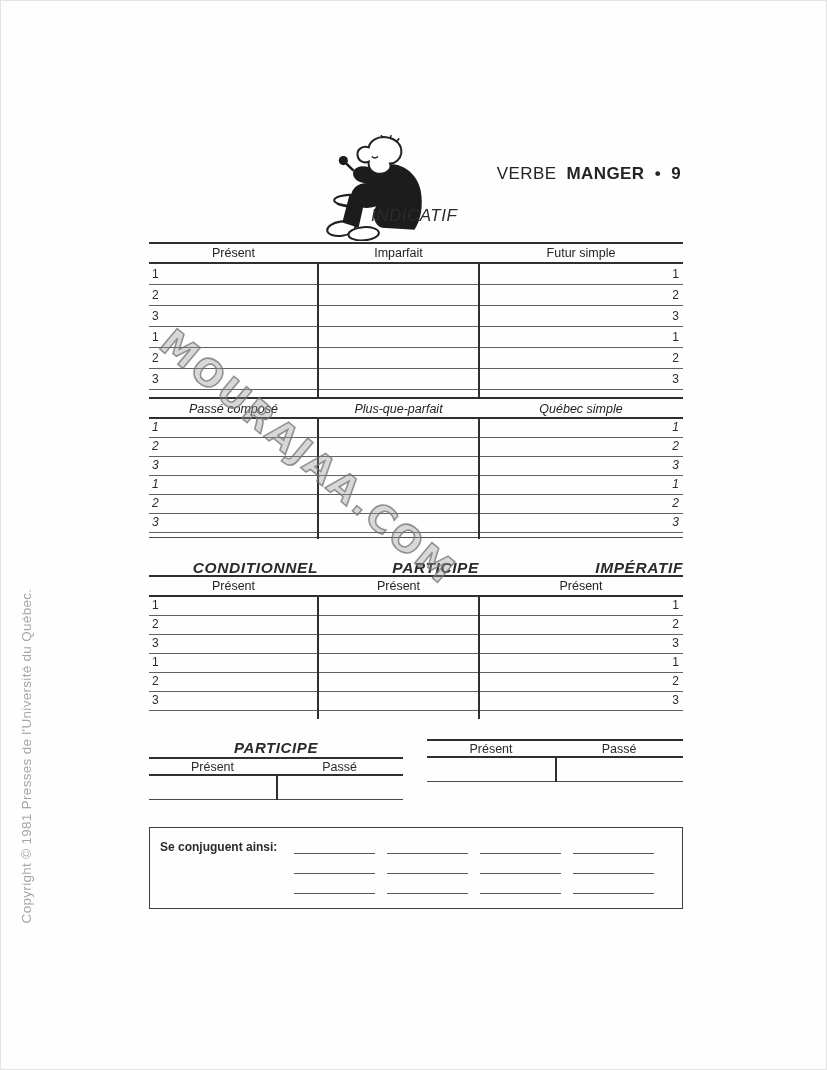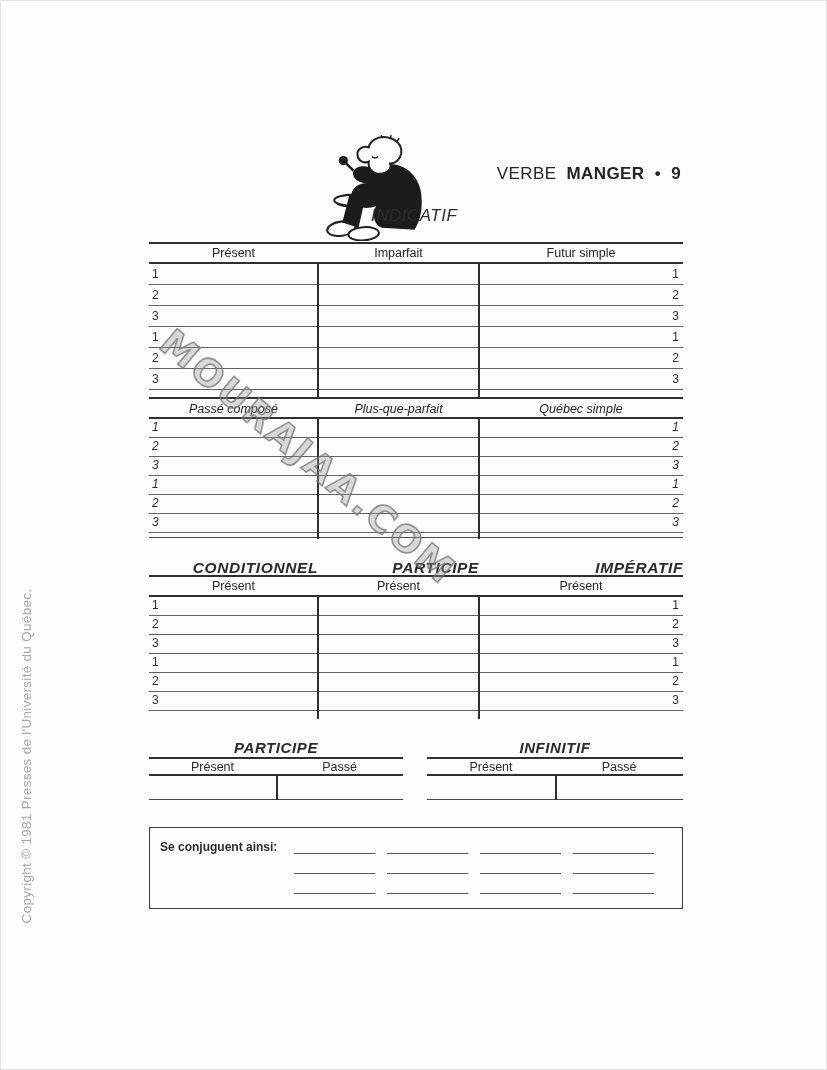--- a/index.html
+++ b/index.html
@@ -242,21 +242,20 @@
         <div>Présent</div>
         <div>Passé</div>
       </div>
       <div class="prow">
           <div class="pmid"></div>
         </div>
     </div>
   </div>
 
   <div class="ptbl" id="infinitif">
-    <div class="ptitle">INFINITIF</div>
     <div class="pbody">
       <div class="phead">
         <div>Présent</div>
         <div>Passé</div>
       </div>
       <div class="prow">
           <div class="pmid"></div>
         </div>
     </div>
   </div>

